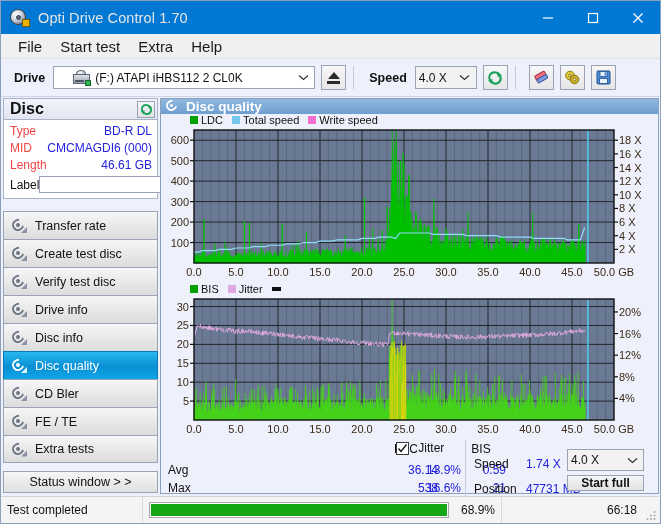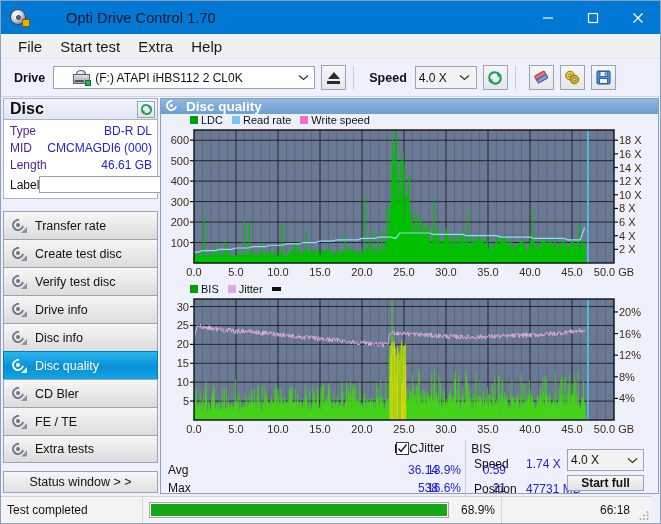--- a/index.html
+++ b/index.html
@@ -18,22 +18,21 @@
     overflow: hidden;
   }
 
   
   .titlebar {
     height: 33px;
     background: #0078d4;
     display: flex;
     align-items: center;
     padding-left: 9px;
-    color: #0f172a;
-    gap: 28px;
+    color: #e5e5e5;
   }
   .title-icon {
     width: 19px; height: 19px;
     margin-right: 9px;
     position: relative;
     flex: 0 0 auto;
   }
   .title-icon .disc {
     position: absolute; left: 0; top: 1px;
     width: 16px; height: 16px;
@@ -177,21 +176,21 @@
     width: 18px; height: 17px;
     background: linear-gradient(#f7f7f7, #e2e2e2);
     border: 1px solid #9aa3b5;
     display: flex; align-items: center; justify-content: center;
   }
   .disc-rows { padding: 3px 5px 4px 6px; }
   .disc-row {
     display: flex; align-items: center;
     font-size: 12px; height: 16px; margin-bottom: 1px;
   }
-  .disc-row .k { color: #4c1d95; }
+  .disc-row .k { color: #ef4444; }
   .disc-row .v { margin-left: auto; color: #2222dd; }
   .label-row { display: flex; align-items: center; margin-top: 2px; }
   .label-row .k { font-size: 12px; color: #111; width: 42px; }
   .label-input {
     flex: 1 1 auto; height: 17px;
     background: #fff; border: 1px solid #9aa3b5;
   }
   .label-btn {
     width: 19px; height: 19px; margin-left: 3px;
     background: linear-gradient(#f7f7f7, #e2e2e2);
@@ -326,21 +325,21 @@
     border: 1px solid #9aa3b5;
     display: flex; align-items: center; justify-content: center;
     font-size: 12px; color: #111; font-weight: bold;
   }
   .vdiv {
     position: absolute; top: 2px; width: 1px; height: 74px; background: #c6cbdc;
   }
 
   
   .statusbar {
-    position: absolute; left: 0; right: 8px; bottom: 0;
+    position: absolute; left: 0; right: 1px; bottom: 0;
     height: 27px;
     background: #f4f4f4;
     border-top: 1px solid #d4d4d4;
     display: flex; align-items: center;
     font-size: 12px; color: #111; margin-top: 32px;
   }
   .sb-cell { padding: 0 6px; height: 27px; display: flex; align-items: center; }
   .sb-sep { width: 1px; height: 27px; background: #d9d9d9; }
   .progress {
     width: 300px; height: 16px;
@@ -586,21 +585,21 @@
         <span class="htxt">Disc quality</span>
       </div>
 
       <div class="legend">
         <span class="li">
           <span class="sw" style="background:#00a000"></span>
           <span>LDC</span>
         </span>
         <span class="li">
           <span class="sw" style="background:#76c7ee"></span>
-          <span>Read rate</span>
+          <span>Total speed</span>
         </span>
         <span class="li">
           <span class="sw" style="background:#f26fd0"></span>
           <span>Write speed</span>
         </span>
       </div>
 
       <div class="chart-box">
         <svg id="svg-top" width="494" height="155" viewBox="0 0 494 155">
             <rect x="33" y="4" width="420" height="133" fill="#6b7a94"></rect>

